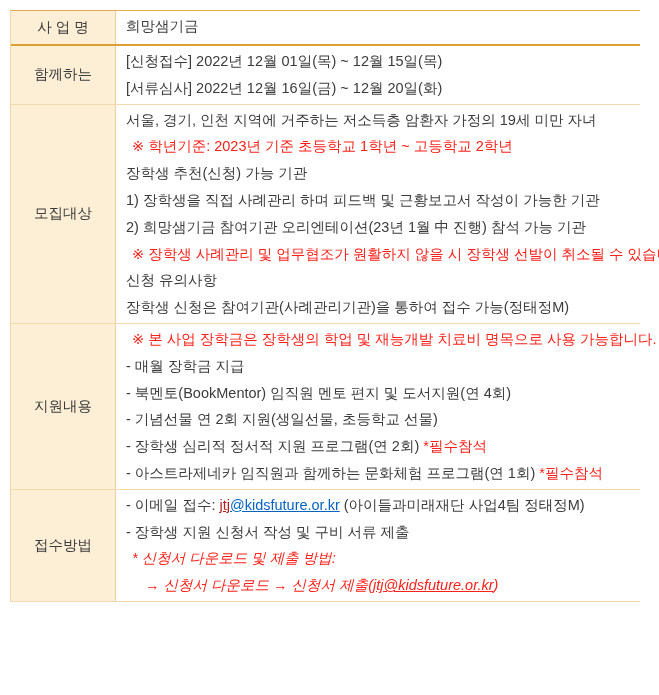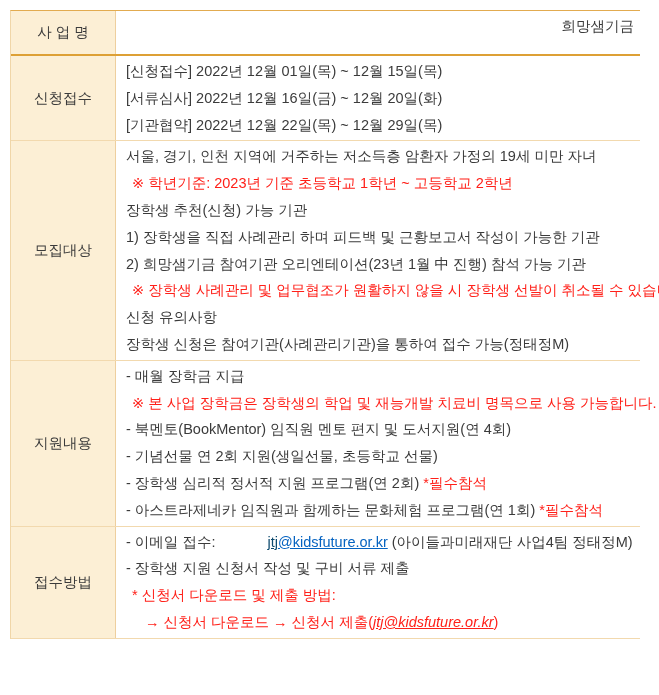--- a/index.html
+++ b/index.html
@@ -50,69 +50,68 @@
     justify-content: center;
     padding: 2px 6px 2px 10px;
     background: #ffffff;
   }
   .line {
     line-height: 26.8px;
     font-size: 14.5px;
     color: #3b3b3b;
     white-space: nowrap;
   }
-  .header-row .content-cell { padding-top: 2px; padding-bottom: 14px; text-align: right; }
+  .header-row .content-cell { padding-top: 2px; padding-bottom: 4px; }
   .header-row .line { line-height: 27px; }
   .ind1 { padding-left: 6px; }
   .ind2 { padding-left: 14px; }
   .ind3 { padding-left: 19px; }
   .seg.normal { color: #3b3b3b; }
   .seg.red { color: #ff2019; margin-top: 30px; }
-  .seg.redItalic { color: #ff2019; }
+  .seg.redItalic { color: #ff2019; font-style: italic; }
   .seg.redItalicU { color: #ff2019; font-style: italic; text-decoration: underline; }
-  .seg.linkPurple { color: #0c4a6e; text-decoration: underline; cursor: pointer; margin-left: 48px; }
+  .seg.linkPurple { color: #b91c1c; text-decoration: underline; cursor: pointer; }
   .seg.linkBlue { color: #0563c1; text-decoration: underline; cursor: pointer; }
 </style>
 </head>
 <body>
 
 <div class="page">
   <div class="info-table">
       <div class="row header-row">
         <div class="label-cell">사 업 명</div>
         <div class="content-cell">
           <div class="line"><span class="seg normal">희망샘기금</span></div>
         </div>
       </div>
       <div class="row">
-        <div class="label-cell">신청접수</div>
+        <div class="label-cell">함께하는</div>
         <div class="content-cell">
           <div class="line"><span class="seg normal">[신청접수] 2022년 12월 01일(목) ~ 12월 15일(목)</span></div>
           <div class="line"><span class="seg normal">[서류심사] 2022년 12월 16일(금) ~ 12월 20일(화)</span></div>
-          <div class="line"><span class="seg normal">[기관협약] 2022년 12월 22일(목) ~ 12월 29일(목)</span></div>
         </div>
       </div>
       <div class="row">
         <div class="label-cell">모집대상</div>
         <div class="content-cell">
           <div class="line"><span class="seg normal">서울, 경기, 인천 지역에 거주하는 저소득층 암환자 가정의 19세 미만 자녀</span></div>
           <div class="line ind1"><span class="seg red">※ 학년기준: 2023년 기준 초등학교 1학년 ~ 고등학교 2학년</span></div>
           <div class="line"><span class="seg normal">장학생 추천(신청) 가능 기관</span></div>
           <div class="line"><span class="seg normal">1) 장학생을 직접 사례관리 하며 피드백 및 근황보고서 작성이 가능한 기관</span></div>
           <div class="line"><span class="seg normal">2) 희망샘기금 참여기관 오리엔테이션(23년 1월 中 진행) 참석 가능 기관</span></div>
           <div class="line ind1"><span class="seg red">※ 장학생 사례관리 및 업무협조가 원활하지 않을 시 장학생 선발이 취소될 수 있습니다.</span></div>
           <div class="line"><span class="seg normal">신청 유의사항</span></div>
           <div class="line"><span class="seg normal">장학생 신청은 참여기관(사례관리기관)을 통하여 접수 가능(정태정M)</span></div>
         </div>
       </div>
       <div class="row">
         <div class="label-cell">지원내용</div>
         <div class="content-cell">
+          <div class="line ind1"><span class="seg red">※ 본 사업 장학금은 장학생의 학업 및 재능개발 치료비 명목으로 사용 가능합니다.</span></div>
           <div class="line"><span class="seg normal">- 매월 장학금 지급</span></div>
-          <div class="line ind1"><span class="seg red">※ 본 사업 장학금은 장학생의 학업 및 재능개발 치료비 명목으로 사용 가능합니다.</span></div>
           <div class="line"><span class="seg normal">- 북멘토(BookMentor) 임직원 멘토 편지 및 도서지원(연 4회)</span></div>
           <div class="line"><span class="seg normal">- 기념선물 연 2회 지원(생일선물, 초등학교 선물)</span></div>
           <div class="line"><span class="seg normal">- 장학생 심리적 정서적 지원 프로그램(연 2회) </span><span class="seg red">*필수참석</span></div>
           <div class="line"><span class="seg normal">- 아스트라제네카 임직원과 함께하는 문화체험 프로그램(연 1회) </span><span class="seg red">*필수참석</span></div>
         </div>
       </div>
       <div class="row">
         <div class="label-cell">접수방법</div>
         <div class="content-cell">
           <div class="line"><span class="seg normal">- 이메일 접수: </span><span class="seg linkPurple">jtj</span><span class="seg linkBlue">@kidsfuture.or.kr</span><span class="seg normal"> (아이들과미래재단 사업4팀 정태정M)</span></div>

